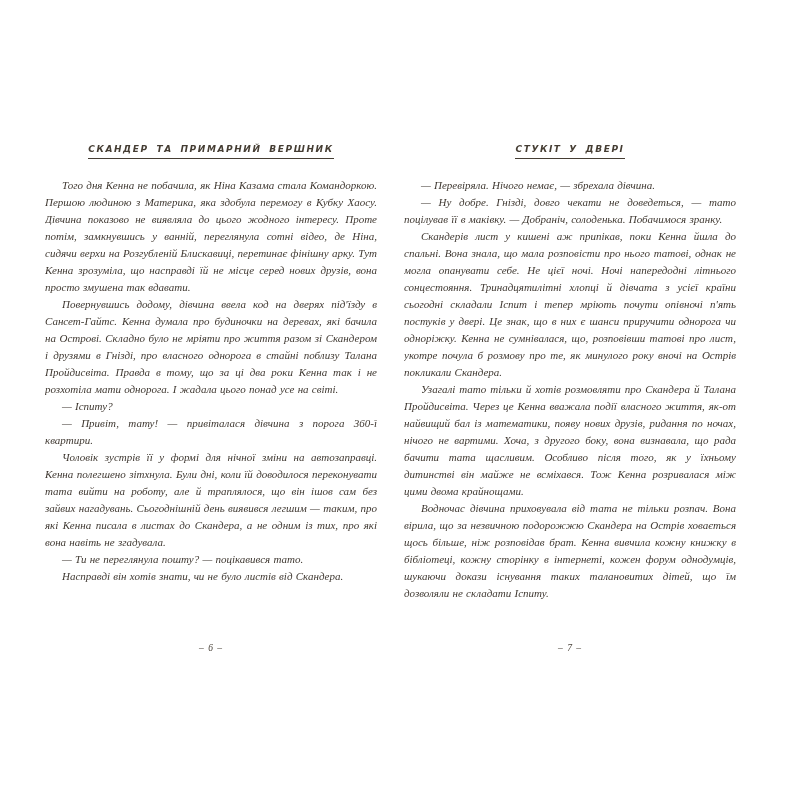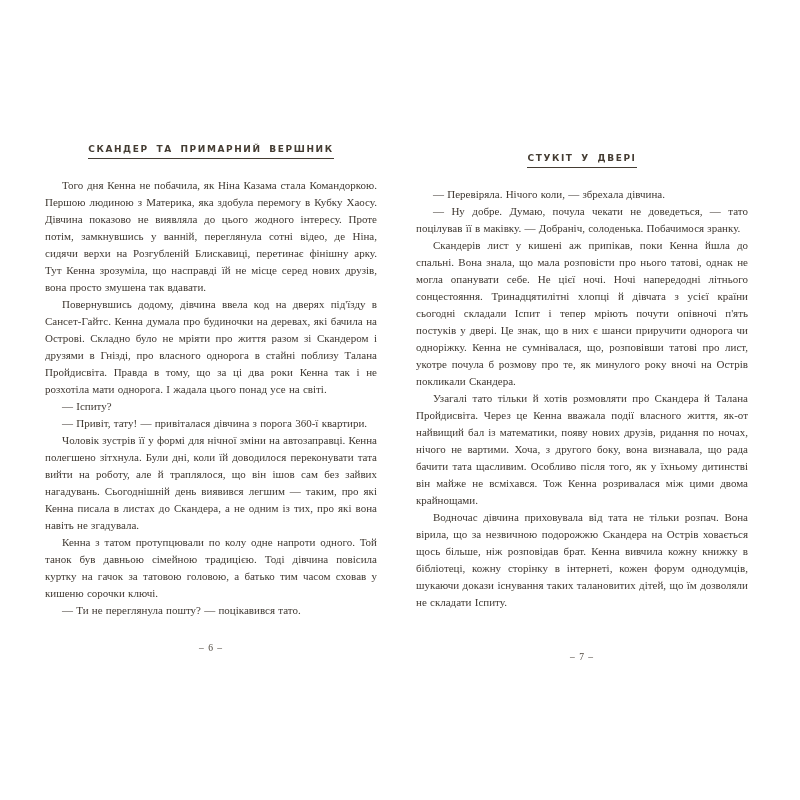--- a/index.html
+++ b/index.html
@@ -11,29 +11,30 @@
     width: 800px;
     height: 800px;
     position: relative;
     overflow: hidden;
     font-family: "Liberation Serif", serif;
   }
   .spread {
     position: absolute;
     inset: 0;
     background: #ffffff;
+    font-style: italic;
   }
   .page {
     position: absolute;
     top: 138px;
     width: 332px;
     height: 545px;
   }
   .page-left  { left: 45px; }
-  .page-right { left: 416px; margin-top: 9px; }
+  .page-right { left: 404px; }
 
   .running-head {
     position: absolute;
     top: 0;
     left: 0;
     width: 100%;
     text-align: center;
   }
   .running-head .head-text {
     display: inline-block;
@@ -85,33 +86,33 @@
   <div class="page page-left">
     <div class="running-head">
       <span class="head-text">СКАНДЕР ТА ПРИМАРНИЙ ВЕРШНИК</span>
     </div>
     <div class="body-text">
         <p class="para">Того дня Кенна не побачила, як Ніна Казама стала Командоркою. Першою людиною з Материка, яка здобула перемогу в Кубку Хаосу. Дівчина показово не виявляла до цього жодного інтересу. Проте потім, замкнувшись у ванній, переглянула сотні відео, де Ніна, сидячи верхи на Розгубленій Блискавиці, перетинає фінішну арку. Тут Кенна зрозуміла, що насправді їй не місце серед нових друзів, вона просто змушена так вдавати.</p>
         <p class="para">Повернувшись додому, дівчина ввела код на дверях під'їзду в Сансет-Гайтс. Кенна думала про будиночки на деревах, які бачила на Острові. Складно було не мріяти про життя разом зі Скандером і друзями в Гнізді, про власного однорога в стайні поблизу Талана Пройдисвіта. Правда в тому, що за ці два роки Кенна так і не розхотіла мати однорога. І жадала цього понад усе на світі.</p>
         <p class="para">— Іспиту?</p>
         <p class="para">— Привіт, тату! — привіталася дівчина з порога 360-ї квартири.</p>
         <p class="para">Чоловік зустрів її у формі для нічної зміни на автозаправці. Кенна полегшено зітхнула. Були дні, коли їй доводилося переконувати тата вийти на роботу, але й траплялося, що він ішов сам без зайвих нагадувань. Сьогоднішній день виявився легшим — таким, про які Кенна писала в листах до Скандера, а не одним із тих, про які вона навіть не згадувала.</p>
-        <p class="para">Кенна з татом протупцювали по колу одне напроти одного. Той танок був давньою сімейною традицією. Тоді дівчина повісила куртку на гачок за татовою головою, а батько тим часом сховав у кишеню сорочки ключі.</p>
         <p class="para">— Ти не переглянула пошту? — поцікавився тато.</p>
+        <p class="para">Насправді він хотів знати, чи не було листів від Скандера.</p>
       </div>
     <div class="folio">– 6 –</div>
   </div>
 
   <div class="page page-right">
     <div class="running-head">
       <span class="head-text">СТУКІТ У ДВЕРІ</span>
     </div>
     <div class="body-text">
-        <p class="para">— Перевіряла. Нічого коли, — збрехала дівчина.</p>
-        <p class="para">— Ну добре. Думаю, почула чекати не доведеться, — тато поцілував її в маківку. — Добраніч, солоденька. Побачимося зранку.</p>
+        <p class="para">— Перевіряла. Нічого немає, — збрехала дівчина.</p>
+        <p class="para">— Ну добре. Гнізді, довго чекати не доведеться, — тато поцілував її в маківку. — Добраніч, солоденька. Побачимося зранку.</p>
         <p class="para">Скандерів лист у кишені аж припікав, поки Кенна йшла до спальні. Вона знала, що мала розповісти про нього татові, однак не могла опанувати себе. Не цієї ночі. Ночі напередодні літнього сонцестояння. Тринадцятилітні хлопці й дівчата з усієї країни сьогодні складали Іспит і тепер мріють почути опівночі п'ять постуків у двері. Це знак, що в них є шанси приручити однорога чи одноріжку. Кенна не сумнівалася, що, розповівши татові про лист, укотре почула б розмову про те, як минулого року вночі на Острів покликали Скандера.</p>
         <p class="para">Узагалі тато тільки й хотів розмовляти про Скандера й Талана Пройдисвіта. Через це Кенна вважала події власного життя, як-от найвищий бал із математики, появу нових друзів, ридання по ночах, нічого не вартими. Хоча, з другого боку, вона визнавала, що рада бачити тата щасливим. Особливо після того, як у їхньому дитинстві він майже не всміхався. Тож Кенна розривалася між цими двома крайнощами.</p>
         <p class="para">Водночас дівчина приховувала від тата не тільки розпач. Вона вірила, що за незвичною подорожжю Скандера на Острів ховається щось більше, ніж розповідав брат. Кенна вивчила кожну книжку в бібліотеці, кожну сторінку в інтернеті, кожен форум однодумців, шукаючи докази існування таких талановитих дітей, що їм дозволяли не складати Іспиту.</p>
       </div>
     <div class="folio">– 7 –</div>
   </div>
 
 </div>
 
 </body></html>

